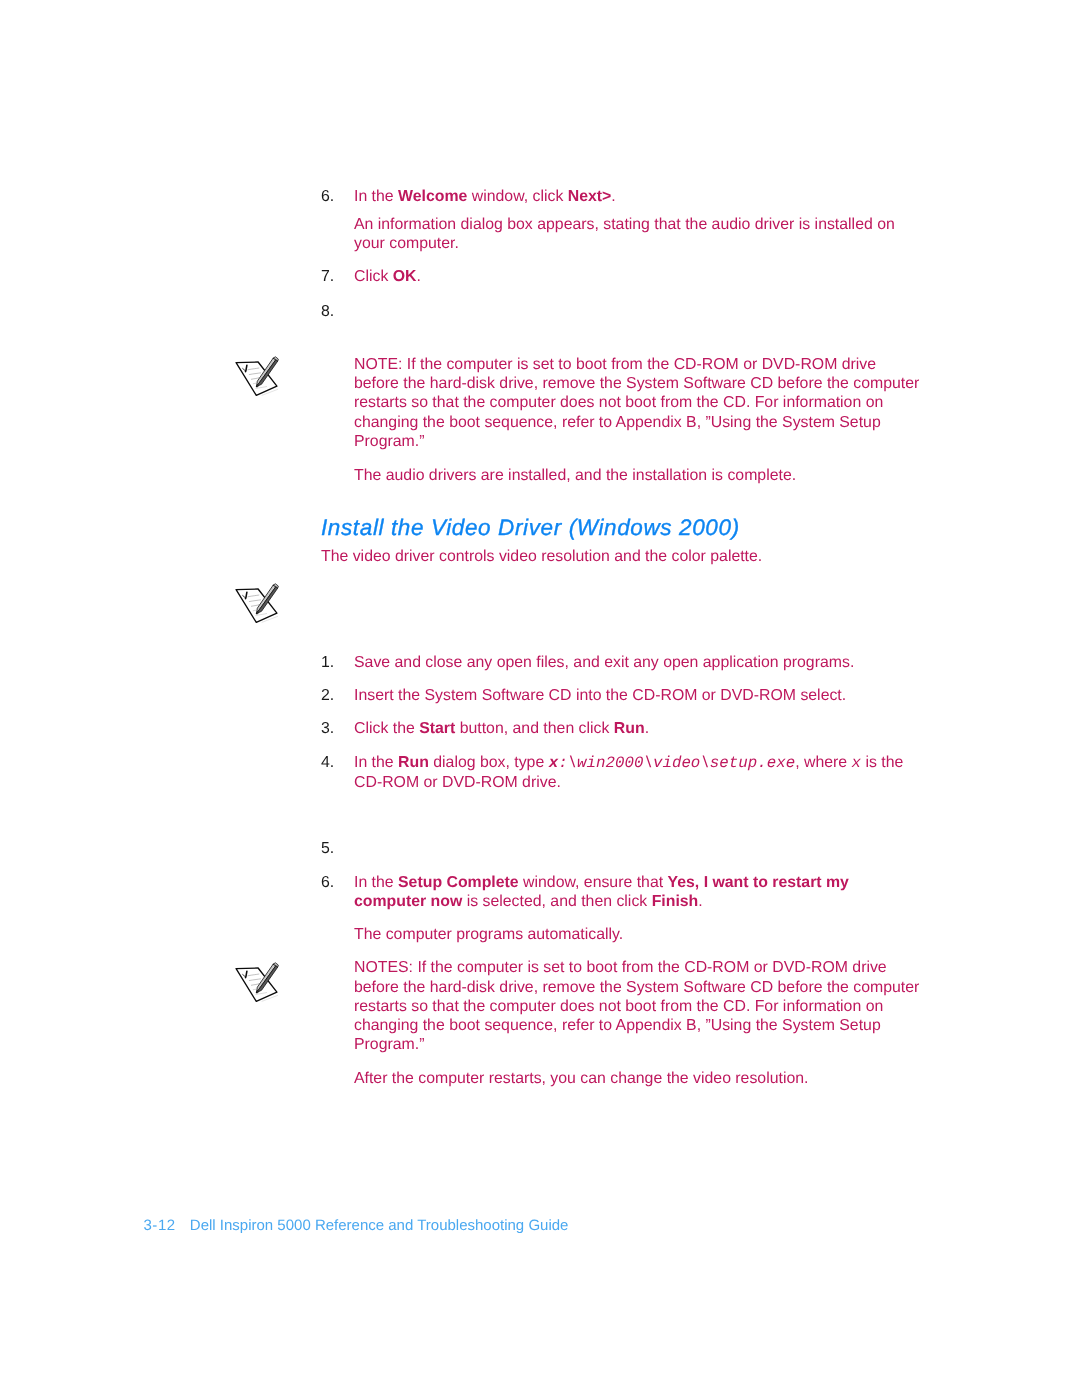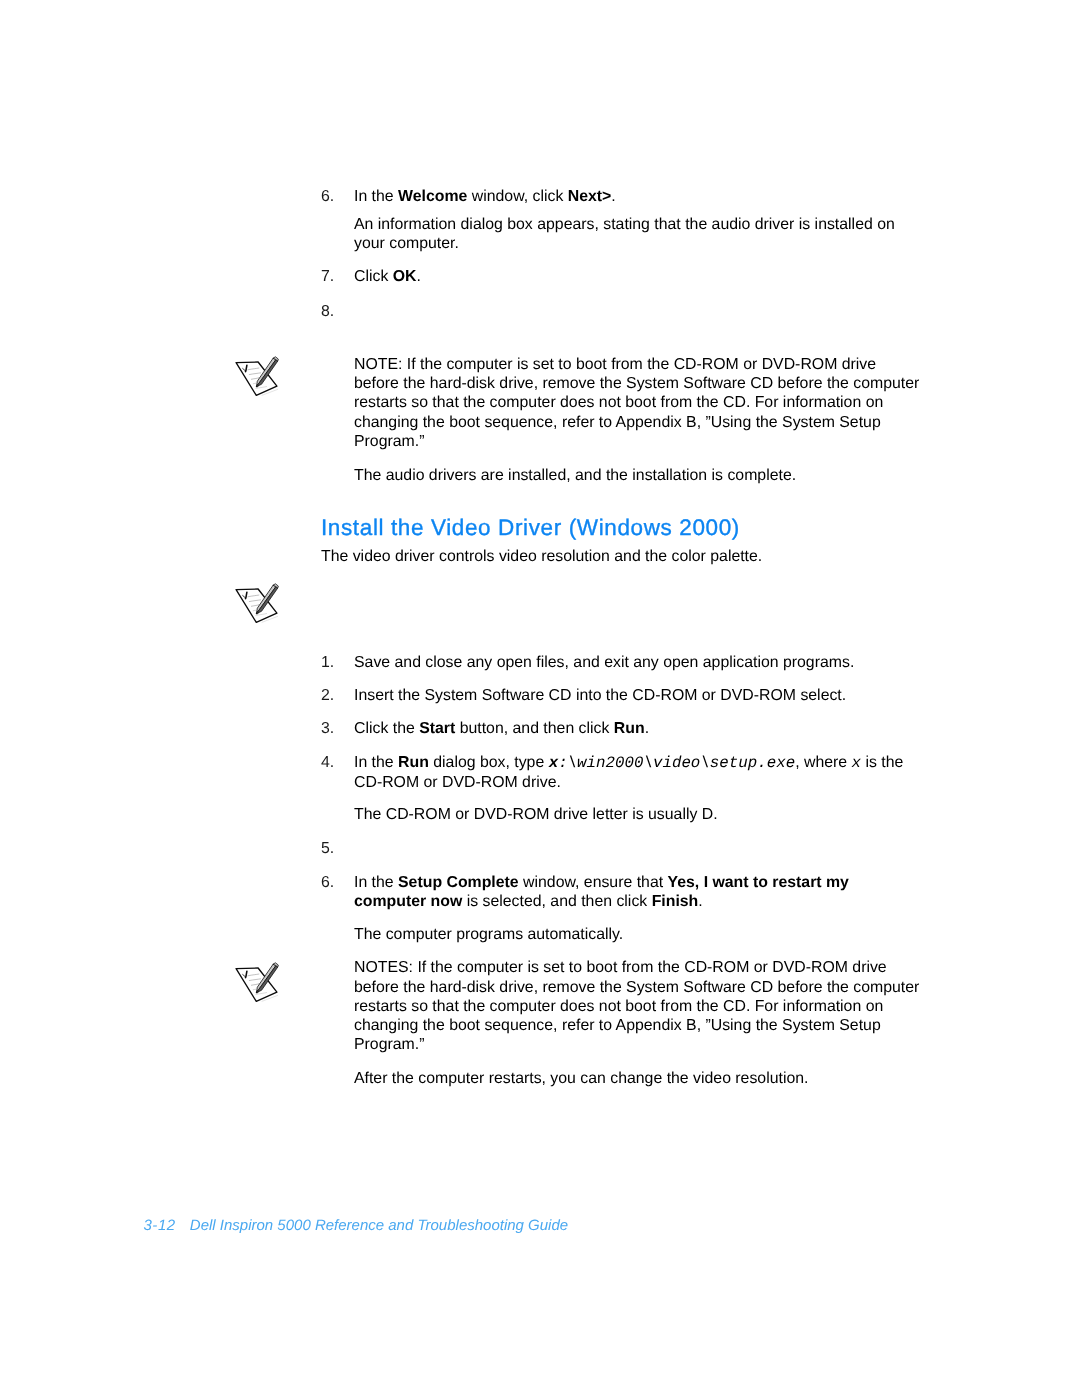--- a/index.html
+++ b/index.html
@@ -2,39 +2,39 @@
 <html><head>
 <meta charset="utf-8">
 <title>Dell Inspiron 5000 Reference and Troubleshooting Guide</title>
 <style>
   html,body{margin:0;padding:0;background:#ffffff;}
   body{width:1080px;height:1397px;font-family:"Liberation Sans",sans-serif;
        -webkit-font-smoothing:antialiased;text-rendering:geometricPrecision;}
   .page{position:relative;width:1080px;height:1397px;overflow:hidden;background:#ffffff;
         transform:translateZ(0);}
 
-  .tb{position:absolute;color:#000000;font-size:15.85px;line-height:19.5px;
+  .tb{position:absolute;color:#be185d;font-size:15.85px;line-height:19.5px;
       font-family:"Liberation Sans",sans-serif;white-space:pre;
       transform:translateZ(0);}
   .num{position:absolute;left:321px;font-size:15.85px;line-height:19.5px;color:#1a1a1a;
        transform:translateZ(0);}
   .ital{line-height:19.3px;}
   .bd{font-weight:bold;}
   .mono{font-family:"Liberation Mono",monospace;font-size:15.8px;font-style:italic;}
   .monoi{font-style:italic;font-weight:bold;}
   .monox{font-style:italic;}
 
   .heading{position:absolute;margin:0;padding:0;color:#0d85f2;
-      font-size:22.5px;font-weight:normal;line-height:26px;
+      font-size:22.5px;font-weight:normal;font-style:italic;line-height:26px;
       letter-spacing:0.62px;white-space:pre;
       -webkit-text-stroke:0.35px #0d85f2;transform:translateZ(0);}
 
   .noteicon{position:absolute;}
 
-  .footer{position:absolute;color:#4aa8f0;font-style:italic;font-size:15px;line-height:19px;white-space:pre;letter-spacing:0px;transform:translateZ(0);}
+  .footer{position:absolute;color:#4aa8f0;font-size:15px;line-height:19px;white-space:pre;letter-spacing:0px;transform:translateZ(0);}
   .footer .pgnum{font-weight:normal;letter-spacing:0.6px;}
   .footer .ftitle{margin-left:14px;}
 </style>
 </head>
 <body>
 
 <div class="page">
 
   <div class="num" style="top:186.70px">6.</div>
   <div class="tb" style="top:186.70px;left:354px"><span>In the </span><span class="bd">Welcome</span><span> window, click </span><span class="bd">Next&gt;</span><span>.</span></div>
@@ -102,21 +102,20 @@
   <div class="num" style="top:685.80px">2.</div>
   <div class="tb" style="top:685.80px;left:354px"><span>Insert the </span><span class="ital">System Software</span><span> CD into the CD-ROM or DVD-ROM select.</span></div>
 
   <div class="num" style="top:719.20px">3.</div>
   <div class="tb" style="top:719.20px;left:354px"><span>Click the </span><span class="bd">Start</span><span> button, and then click </span><span class="bd">Run</span><span>.</span></div>
 
   <div class="num" style="top:752.50px">4.</div>
   <div class="tb" style="top:752.50px;left:354px"><span>In the </span><span class="bd">Run</span><span> dialog box, type </span><span class="mono monoi">x</span><span class="mono">:\win2000\video\setup.exe</span><span>, where </span><span class="mono monox">x</span><span> is the
 CD-ROM or DVD-ROM drive.</span></div>
 
-  <div class="tb" style="top:805.40px;left:354px"><span>The CD-ROM or DVD-ROM drive letter is usually </span><span class="ital">D</span><span>.</span></div>
 
   <div class="num" style="top:839.20px">5.</div>
 
   <div class="num" style="top:872.60px">6.</div>
   <div class="tb" style="top:872.60px;left:354px"><span>In the </span><span class="bd">Setup Complete</span><span> window, ensure that </span><span class="bd">Yes, I want to restart my
 computer now</span><span> is selected, and then click </span><span class="bd">Finish</span><span>.</span></div>
 
   <div class="tb" style="top:925.20px;left:354px">The computer programs automatically.</div>
 
   <svg class="noteicon" style="left:232px;top:961px" width="50" height="45" viewBox="0 0 50 45">

